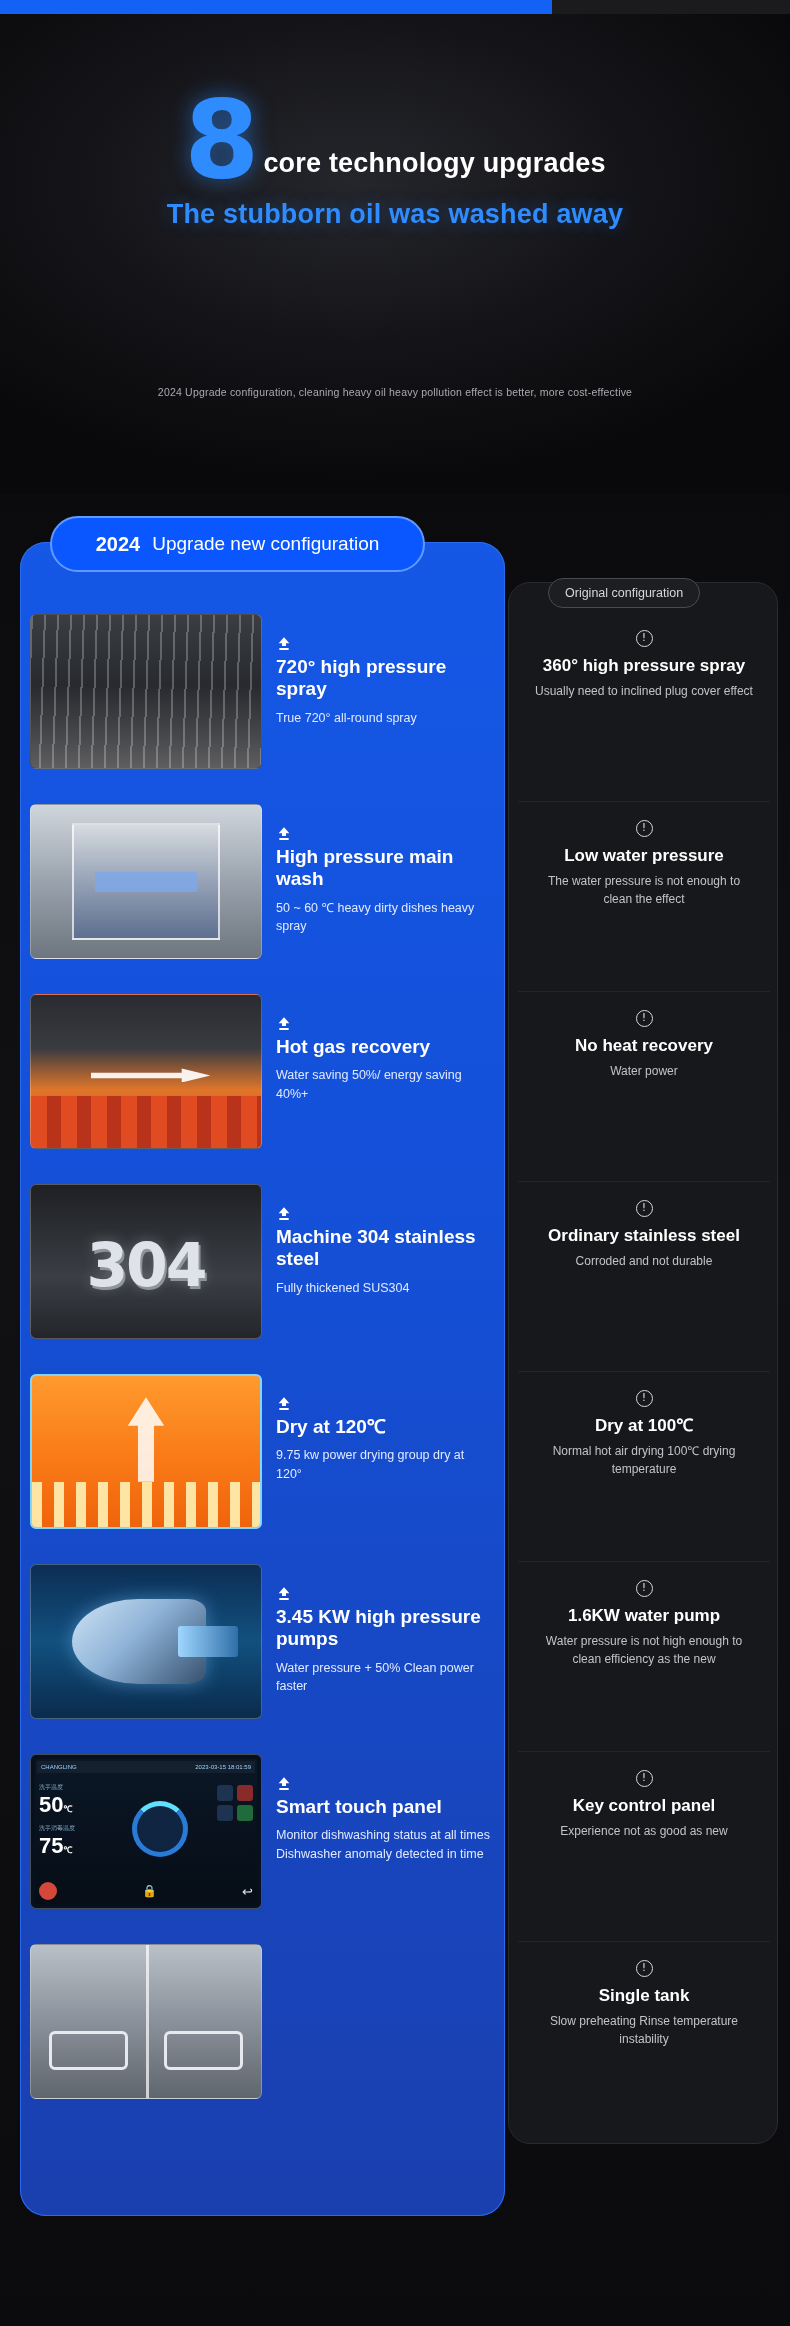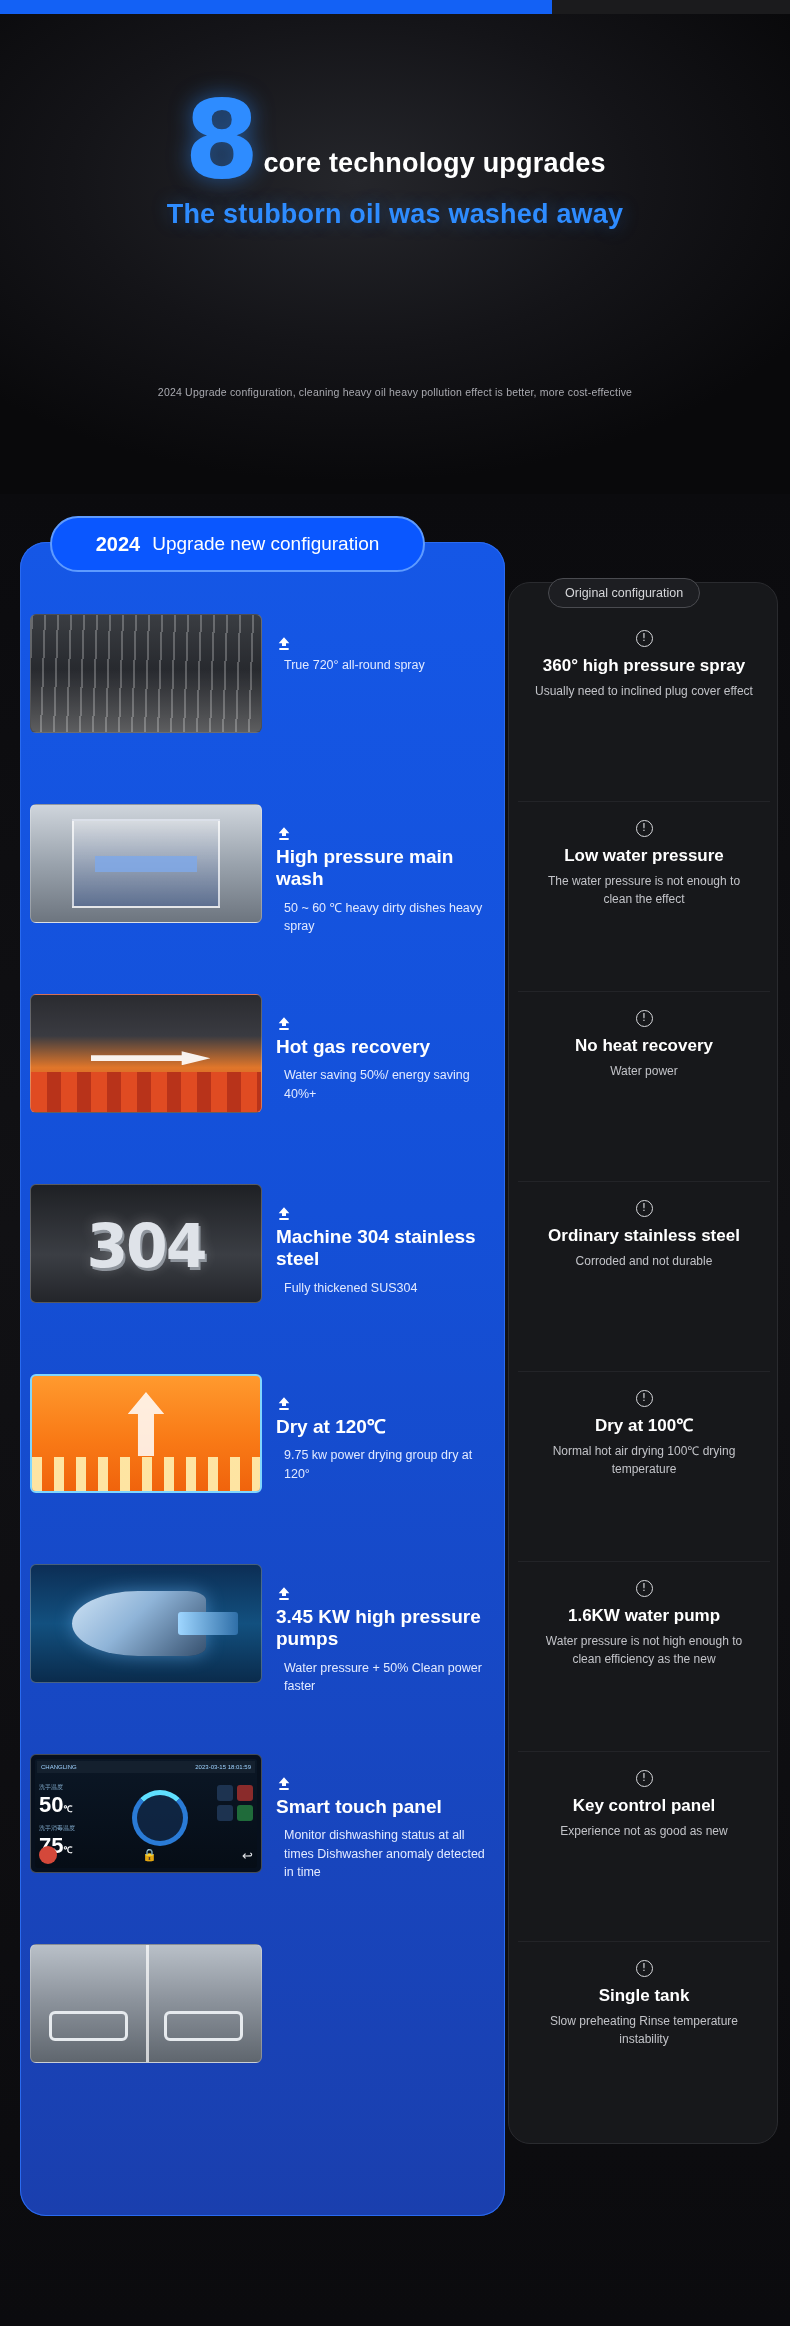--- a/index.html
+++ b/index.html
@@ -157,21 +157,21 @@
   }
   .row-l {
     position: relative;
     display: flex;
     align-items: flex-start;
     gap: 14px;
     height: 190px;
   }
   .thumb {
     width: 232px;
-    height: 119px;
+    height: 155px;
     border-radius: 6px;
     border: 1px solid rgba(255,255,255,0.25);
     flex: 0 0 auto;
     overflow: hidden;
     position: relative;
   }
   .row-text {
     padding-top: 22px;
     width: 215px;
   }
@@ -184,21 +184,20 @@
     font-size: 19px;
     font-weight: bold;
     color: #ffffff;
     line-height: 1.18;
     margin-bottom: 8px;
   }
   .row-desc {
     font-size: 12.5px;
     color: #e2eaff;
     line-height: 1.45;
-    margin-left: 8px;
   }
 
   .rows-right {
     position: absolute;
     top: 118px;
     left: 518px;
     width: 252px;
   }
   .row-r {
     height: 190px;
@@ -416,20 +415,21 @@
       <div class="row-l">
         <div class="thumb t-spray">
           <div class="jets"></div>
             <div class="mist"></div>
         </div>
         <div class="row-text">
           <svg class="up-icon" viewBox="0 0 24 24">
             <path d="M12 2 L20 11 H15 V15 H9 V11 H4 Z" fill="#ffffff"></path>
             <rect x="5" y="18" width="14" height="3" fill="#ffffff"></rect>
           </svg>
+          <div class="row-title">720° high pressure spray</div>
           <div class="row-desc">True 720° all-round spray</div>
         </div>
       </div>
 
       <div class="row-l">
         <div class="thumb t-wash">
           <div class="inner"></div>
             <div class="bar"></div>
         </div>
         <div class="row-text">

